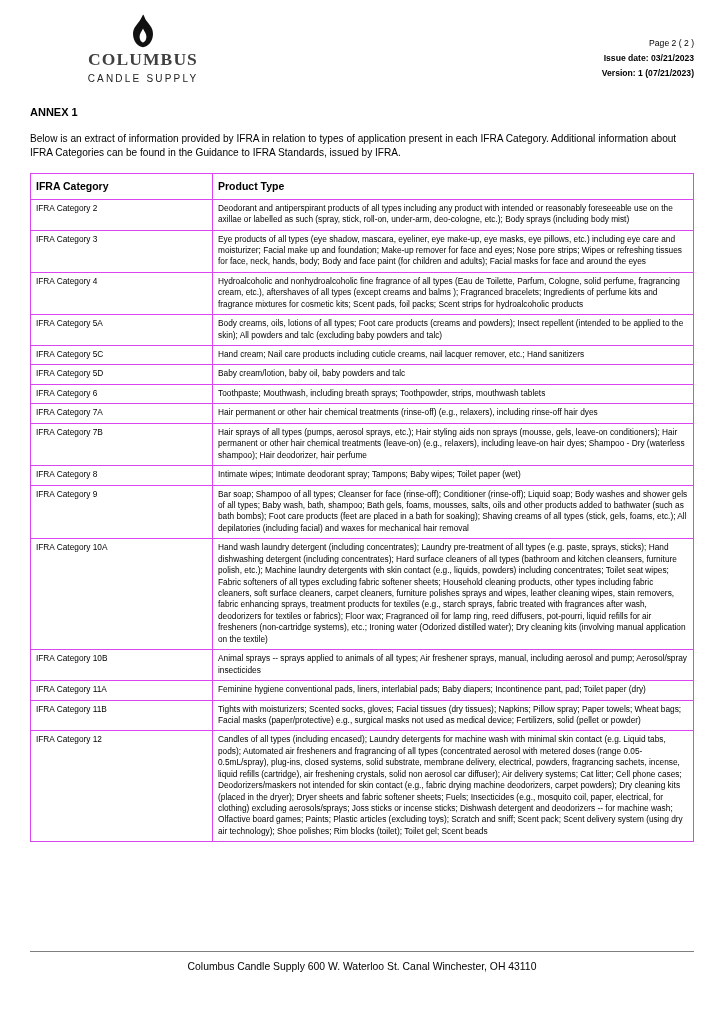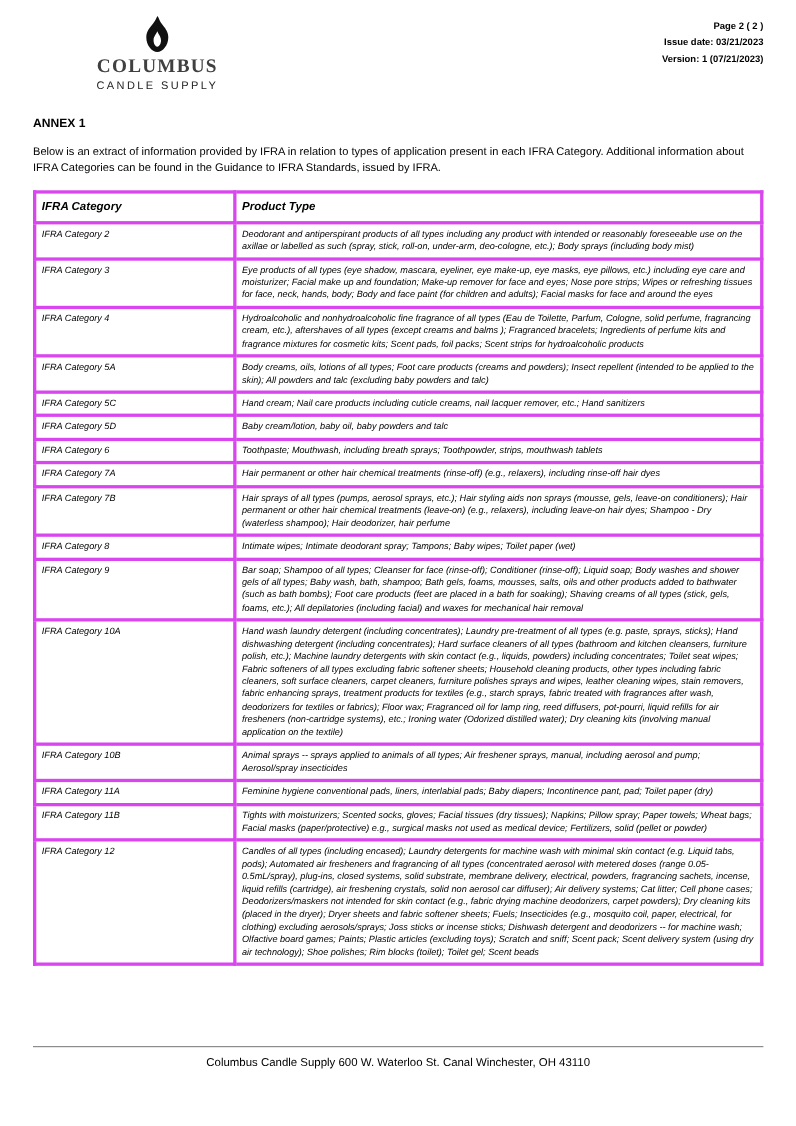--- a/index.html
+++ b/index.html
@@ -53,21 +53,21 @@
     margin-top: 3px;
     color: #222;
   }
   .header-right {
     text-align: right;
     font-size: 8.6px;
     line-height: 1.75;
     padding-top: 2px;
   }
   .header-right div { white-space: nowrap; }
-  .hr-page { font-weight: bold; }
+  .hr-page { font-weight: normal; margin-top: 20px; }
   .hr-bold { font-weight: bold; }
 
   
   .annex-title {
     font-size: 11px;
     font-weight: bold;
     margin-top: 6px;
     margin-bottom: 14px;
   }
   .intro {
@@ -76,24 +76,23 @@
     margin-bottom: 12px;
   }
 
   
   table.ifra {
     width: 100%;
     border-collapse: collapse;
     table-layout: fixed;
   }
   table.ifra th, table.ifra td {
-    border: 3px solid #d946ef;
+    border: 1px solid #d946ef;
     vertical-align: top;
     padding: 3px 5px 4px 5px;
-    font-style: italic;
   }
   table.ifra th {
     background: #ffffff;
     text-align: left;
     font-size: 10.5px;
     font-weight: bold;
     padding: 6px 5px 7px 5px;
   }
   table.ifra td.cat {
     width: 182px;

